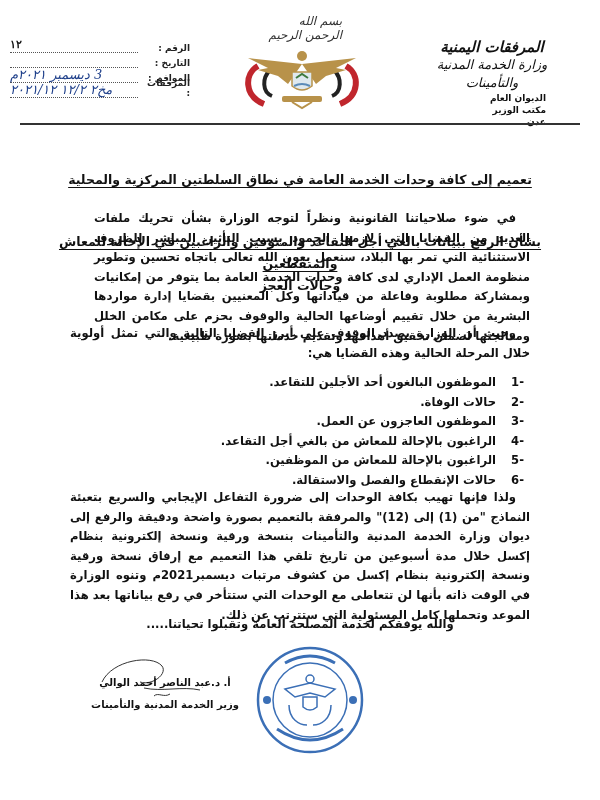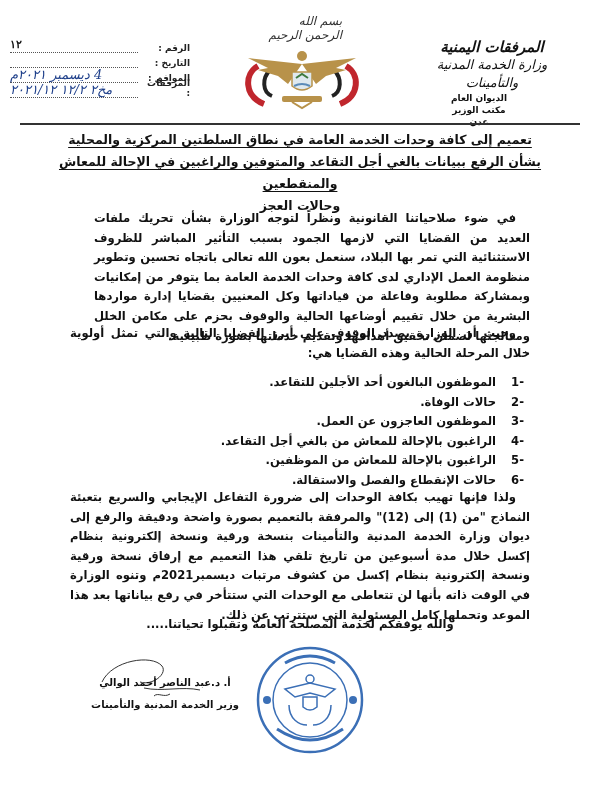--- a/index.html
+++ b/index.html
@@ -3,38 +3,38 @@
 <meta charset="utf-8">
 <style>
   html, body { margin:0; padding:0; }
   body { width:600px; height:800px; background:#ffffff; font-family:"DejaVu Sans", sans-serif; color:#111; position:relative; overflow:hidden; }
   .page { position:absolute; inset:0; }
 
   
   .hdr-right { position:absolute; right:28px; top:38px; width:160px; text-align:center; direction:rtl; }
   .hdr-right .rep { font-family:"DejaVu Serif", serif; font-size:15px; font-weight:bold; font-style:italic; line-height:18px; }
   .hdr-right .min { font-family:"DejaVu Serif", serif; font-size:13px; font-weight:normal; font-style:italic; line-height:18px; }
-  .hdr-right .sub { font-size:9px; font-weight:bold; line-height:12px; padding-right:26px; }
+  .hdr-right .sub { font-size:9px; font-weight:bold; line-height:12px; text-align:right; padding-right:26px; }
 
   
   .basmala { position:absolute; left:262px; top:14px; width:80px; text-align:right; font-family:"DejaVu Serif", serif; font-size:12px; font-style:italic; color:#333; direction:rtl; }
   .emblem { position:absolute; left:238px; top:44px; width:128px; height:66px; }
 
   
   .hdr-left { position:absolute; left:10px; top:38px; width:180px; direction:rtl; }
   .ref-row { display:flex; align-items:flex-end; height:15px; }
   .ref-label { font-size:9px; font-weight:bold; width:48px; text-align:right; color:#222; }
   .ref-value { flex:1; border-bottom:1px dotted #555; height:14px; margin-right:4px; font-family:"DejaVu Serif", serif; font-style:italic; color:#1e3f8a; font-size:13px; line-height:14px; text-align:left; white-space:nowrap; overflow:visible; }
   .ref-value.plain { color:#111; font-style:normal; font-weight:bold; font-size:11px; }
 
   .hdr-rule { position:absolute; left:20px; right:20px; top:123px; height:0; border-top:2px solid #333; }
 
   
   .subject { position:absolute; left:40px; right:40px; top:129px; text-align:center; direction:rtl; font-weight:bold; font-size:12.5px; line-height:22px; }
-  .subject .ln { text-decoration:underline; text-underline-offset:3px; }
+  .subject .ln { text-decoration:underline; text-underline-offset:3px;margin-top:40px; }
 
   
   .body { position:absolute; left:70px; right:70px; direction:rtl; font-weight:bold; font-size:11.6px; line-height:19.6px; text-align:justify; }
   .p1 { top:209px; text-indent:14px;margin-left:24px; }
   .p2 { top:324px; text-indent:14px; }
   .list { position:absolute; right:76px; top:373px; direction:rtl; font-weight:bold; font-size:11.6px; line-height:19.6px; list-style:none; margin:0; padding:0; }
   .list li { display:flex; gap:8px; }
   .list .num { min-width:20px; }
   .p3 { top:488px; text-indent:14px; }
   .closing { position:absolute; left:0; right:0; top:617px; text-align:center; direction:rtl; font-weight:bold; font-size:11.6px; }
@@ -53,21 +53,21 @@
     <div class="ref-row">
       <span class="ref-label">الرقم :</span>
       <span class="ref-value plain">١٢</span>
     </div>
     <div class="ref-row">
       <span class="ref-label">التاريخ :</span>
       <span class="ref-value"></span>
     </div>
     <div class="ref-row">
       <span class="ref-label">الموافق :</span>
-      <span class="ref-value">4 ديسمبر ٢٠٢١م</span>
+      <span class="ref-value">3 ديسمبر ٢٠٢١م</span>
     </div>
     <div class="ref-row">
       <span class="ref-label">المرفقات :</span>
       <span class="ref-value">مخ٢ ١٢/٢ ٢٠٢١/١٢</span>
     </div>
   </div>
 
   <div class="basmala">بسم الله الرحمن الرحيم</div>
   <svg class="emblem" viewBox="0 0 128 66">
 

